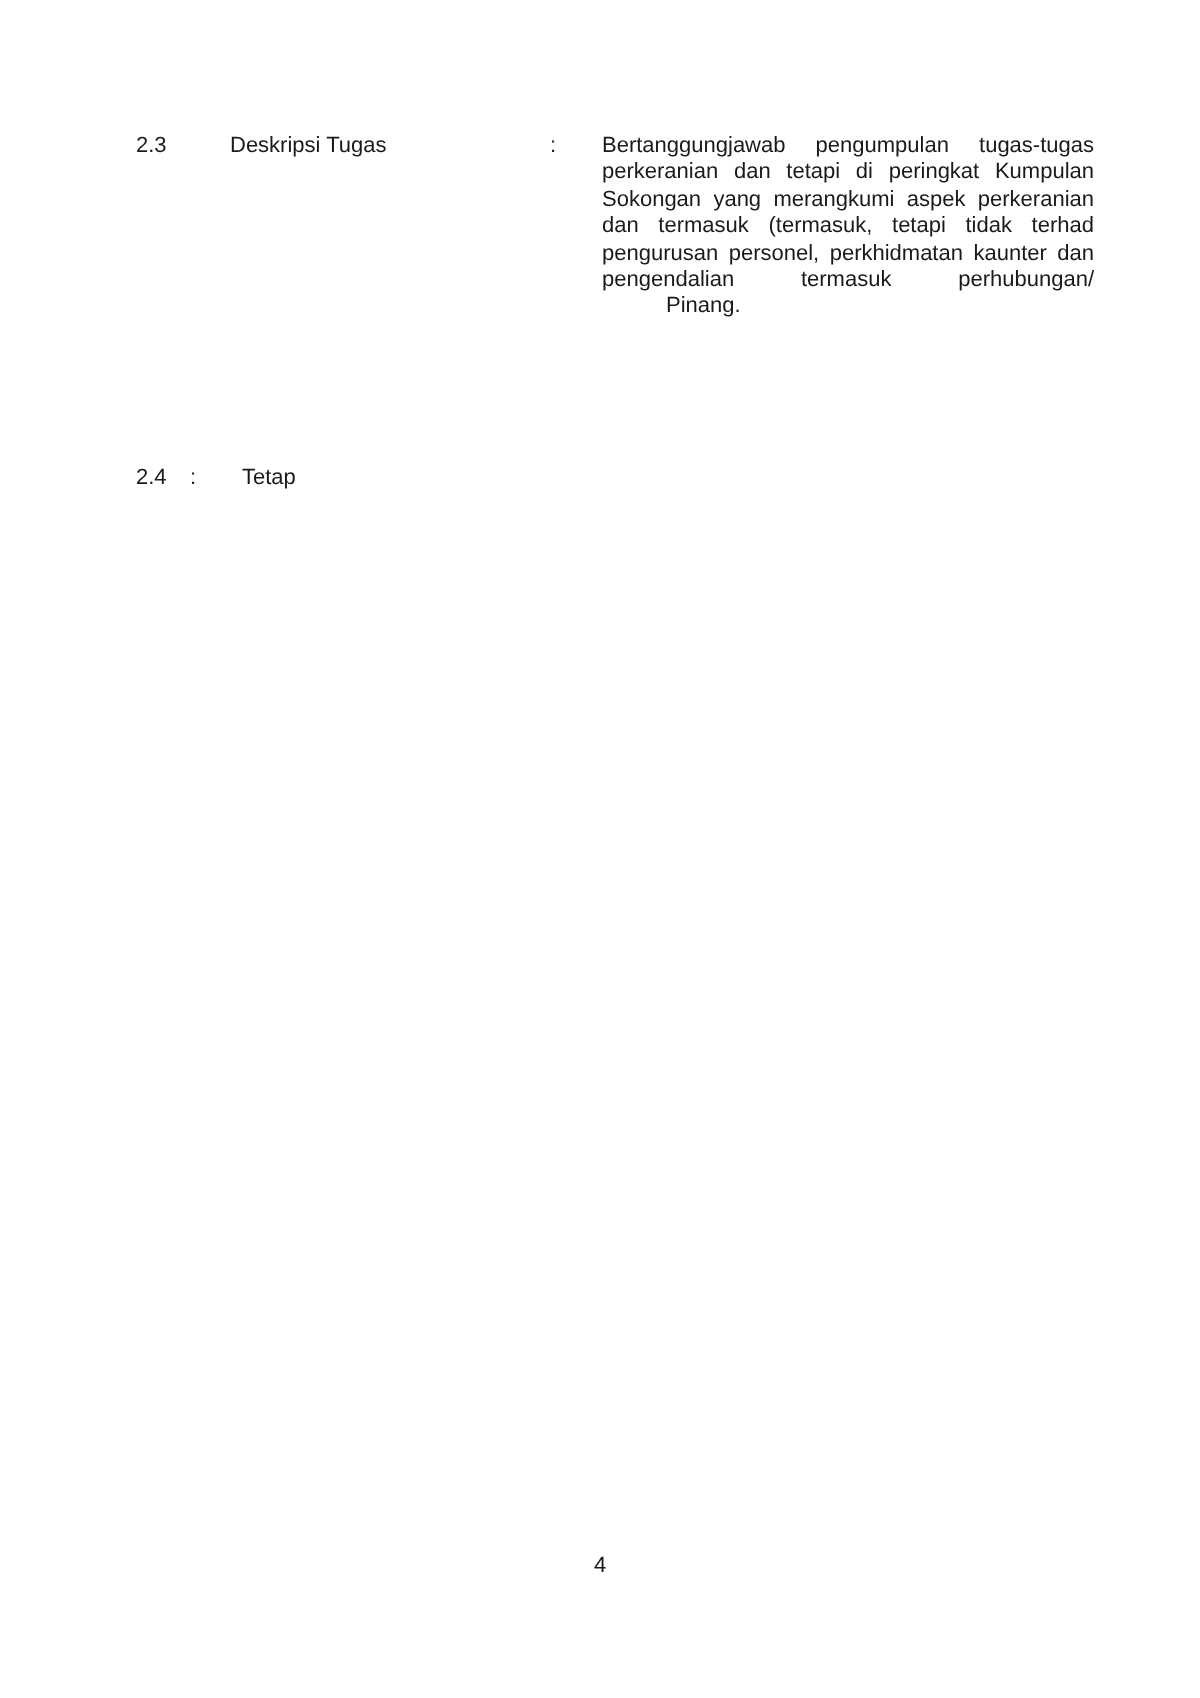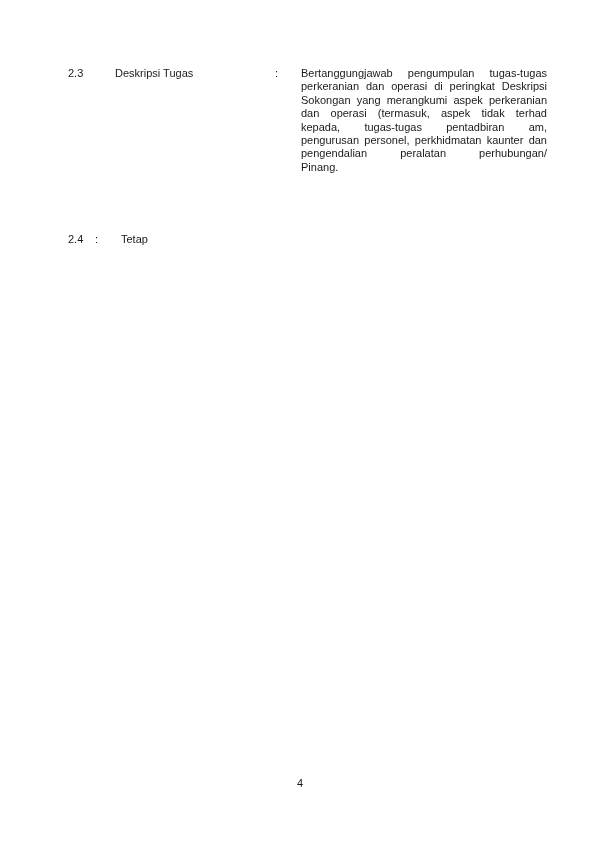--- a/index.html
+++ b/index.html
@@ -29,46 +29,46 @@
   .cell-num   { width: 27px;  flex: 0 0 auto; }
   .cell-label { width: 160px; flex: 0 0 auto; padding-left: 20px; }
   .cell-colon { width: 26px;  flex: 0 0 auto; }
   .cell-value { width: 246px; flex: 0 0 auto; }
   .jline {
     text-align: justify;
     text-align-last: justify;
   }
   .jline.last-line {
     text-align-last: left;
+    margin-left: 32px;
   }
   .page-number {
     position: absolute;
     top: 777px;
     left: 0;
     width: 600px;
     text-align: center;
   }
 </style>
 </head>
 <body>
 
 <div class="page">
 
   <div class="row row-2-3">
     <div class="cell-num">2.3</div>
     <div class="cell-label">Deskripsi Tugas</div>
     <div class="cell-colon">:</div>
     <div class="cell-value">
       <div class="jline">Bertanggungjawab pengumpulan tugas-tugas</div>
-      <div class="jline">perkeranian dan operasi di peringkat Deskripsi</div>
+      <div class="jline">perkeranian dan tetapi di peringkat Kumpulan</div>
       <div class="jline">Sokongan yang merangkumi aspek perkeranian</div>
-      <div class="jline">dan operasi (termasuk, aspek tidak terhad</div>
-      <div class="jline">kepada, tugas-tugas pentadbiran am,</div>
+      <div class="jline">dan termasuk (termasuk, tetapi tidak terhad</div>
       <div class="jline">pengurusan personel, perkhidmatan kaunter dan</div>
-      <div class="jline">pengendalian peralatan perhubungan/</div>
+      <div class="jline">pengendalian termasuk perhubungan/</div>
       <div class="jline last-line">Pinang.</div>
     </div>
   </div>
 
   <div class="row row-2-4">
     <div class="cell-num">2.4</div>
     <div class="cell-colon">:</div>
     <div class="cell-value">Tetap</div>
   </div>
 

